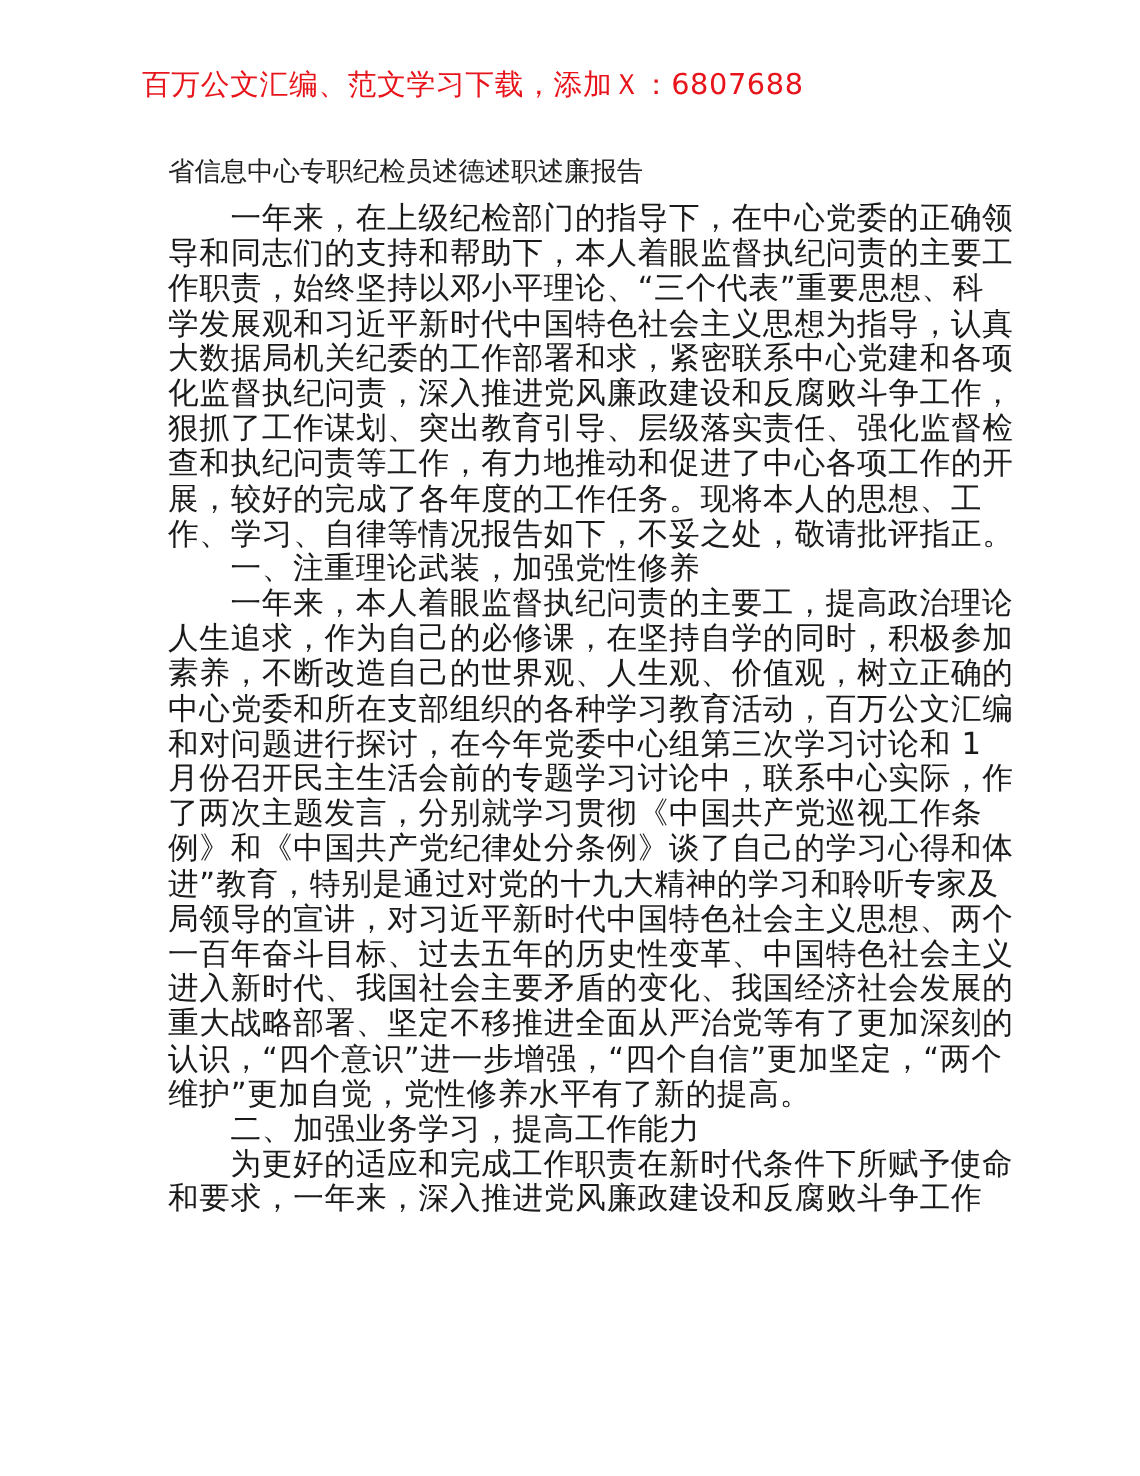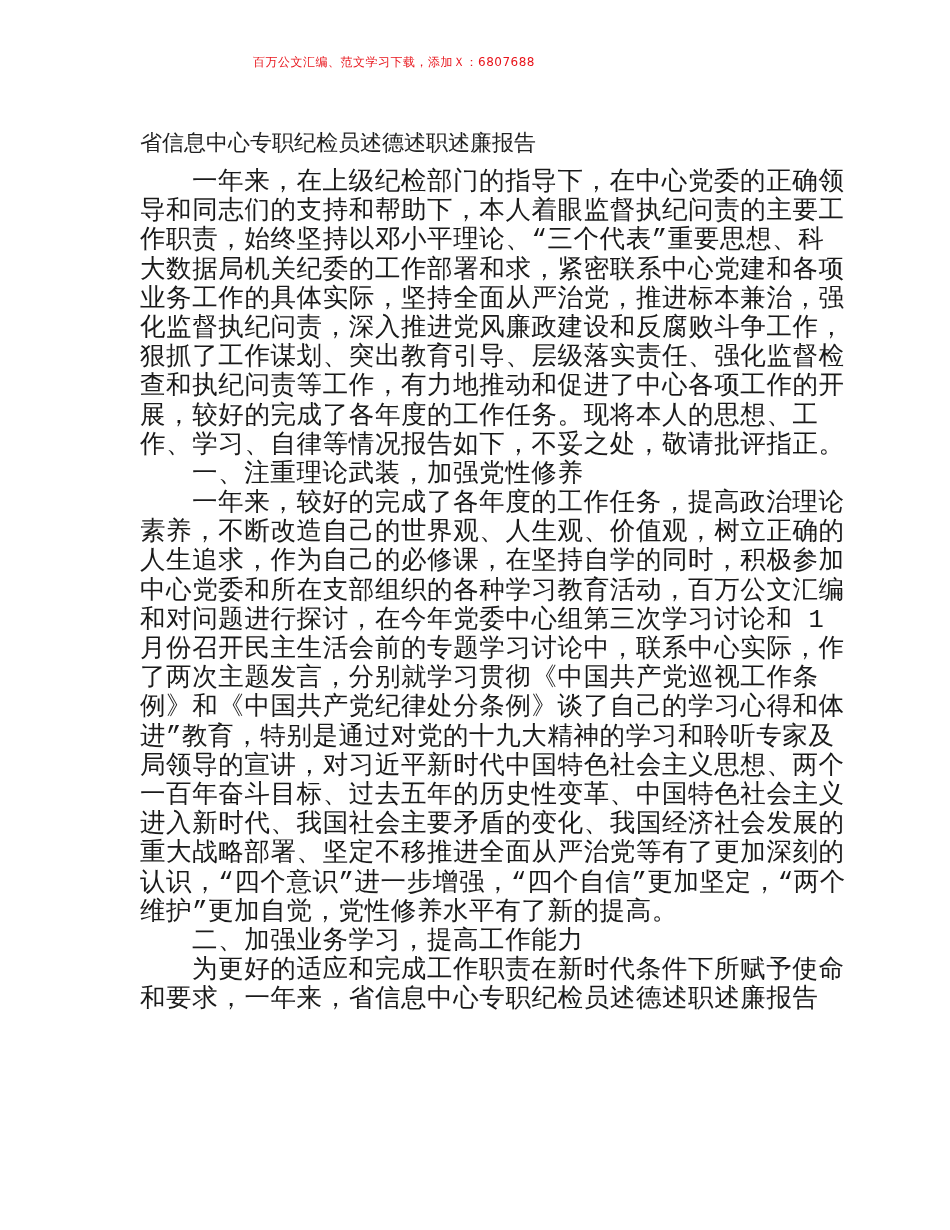--- a/index.html
+++ b/index.html
@@ -1,54 +1,54 @@
 <!DOCTYPE html>
 <html><head>
 <meta charset="utf-8">
 <style>
   html, body { margin: 0; padding: 0; background: #ffffff; }
   body { width: 950px; height: 1230px; position: relative; overflow: hidden;
          font-family: "DejaVu Sans", "Liberation Sans", sans-serif; color: #1a1a1a; }
   .header { position: absolute; top: 54px; left: 0; width: 788px; text-align: center;
-            font-size: 12px; color: #e8141b; letter-spacing: 0.5px; }
+            font-size: 24px; color: #e8141b; letter-spacing: 0.5px; }
   .title { position: absolute; top: 128px; left: 140px; font-size: 22px; color: #222; }
-  .body { position: absolute; top: 168px; left: 140px; width: 676px; font-family: Liberation Mono, monospace; }
+  .body { position: absolute; top: 168px; left: 140px; width: 676px; }
   .line { font-size: 25.5px; line-height: 29.2px; height: 29.2px; white-space: nowrap; color: #1a1a1a; letter-spacing: 0.6px; }
   .indent { padding-left: 52px; }
 </style>
 </head>
 <body>
 
 <div class="header">百万公文汇编、范文学习下载，添加Ｘ：6807688</div>
 
 <div class="title">省信息中心专职纪检员述德述职述廉报告</div>
 
 <div class="body" id="doc-body">
     <div class="line indent">一年来，在上级纪检部门的指导下，在中心党委的正确领</div>
     <div class="line">导和同志们的支持和帮助下，本人着眼监督执纪问责的主要工</div>
     <div class="line">作职责，始终坚持以邓小平理论、“三个代表”重要思想、科</div>
+    <div class="line">学发展观和习近平新时代中国特色社会主义思想为指导，认真</div>
     <div class="line">大数据局机关纪委的工作部署和求，紧密联系中心党建和各项</div>
-    <div class="line">业务工作的具体实际，坚持全面从严治党，推进标本兼治，强</div>
     <div class="line">化监督执纪问责，深入推进党风廉政建设和反腐败斗争工作，</div>
     <div class="line">狠抓了工作谋划、突出教育引导、层级落实责任、强化监督检</div>
     <div class="line">查和执纪问责等工作，有力地推动和促进了中心各项工作的开</div>
     <div class="line">展，较好的完成了各年度的工作任务。现将本人的思想、工</div>
     <div class="line">作、学习、自律等情况报告如下，不妥之处，敬请批评指正。</div>
     <div class="line indent">一、注重理论武装，加强党性修养</div>
-    <div class="line indent">一年来，较好的完成了各年度的工作任务，提高政治理论</div>
+    <div class="line indent">一年来，本人着眼监督执纪问责的主要工，提高政治理论</div>
+    <div class="line">人生追求，作为自己的必修课，在坚持自学的同时，积极参加</div>
     <div class="line">素养，不断改造自己的世界观、人生观、价值观，树立正确的</div>
-    <div class="line">人生追求，作为自己的必修课，在坚持自学的同时，积极参加</div>
     <div class="line">中心党委和所在支部组织的各种学习教育活动，百万公文汇编</div>
     <div class="line">和对问题进行探讨，在今年党委中心组第三次学习讨论和 1</div>
     <div class="line">月份召开民主生活会前的专题学习讨论中，联系中心实际，作</div>
     <div class="line">了两次主题发言，分别就学习贯彻《中国共产党巡视工作条</div>
     <div class="line">例》和《中国共产党纪律处分条例》谈了自己的学习心得和体</div>
     <div class="line">进”教育，特别是通过对党的十九大精神的学习和聆听专家及</div>
     <div class="line">局领导的宣讲，对习近平新时代中国特色社会主义思想、两个</div>
     <div class="line">一百年奋斗目标、过去五年的历史性变革、中国特色社会主义</div>
     <div class="line">进入新时代、我国社会主要矛盾的变化、我国经济社会发展的</div>
     <div class="line">重大战略部署、坚定不移推进全面从严治党等有了更加深刻的</div>
     <div class="line">认识，“四个意识”进一步增强，“四个自信”更加坚定，“两个</div>
     <div class="line">维护”更加自觉，党性修养水平有了新的提高。</div>
     <div class="line indent">二、加强业务学习，提高工作能力</div>
     <div class="line indent">为更好的适应和完成工作职责在新时代条件下所赋予使命</div>
-    <div class="line">和要求，一年来，省信息中心专职纪检员述德述职述廉报告</div>
+    <div class="line">和要求，一年来，深入推进党风廉政建设和反腐败斗争工作</div>
   </div>
 
 </body></html>

